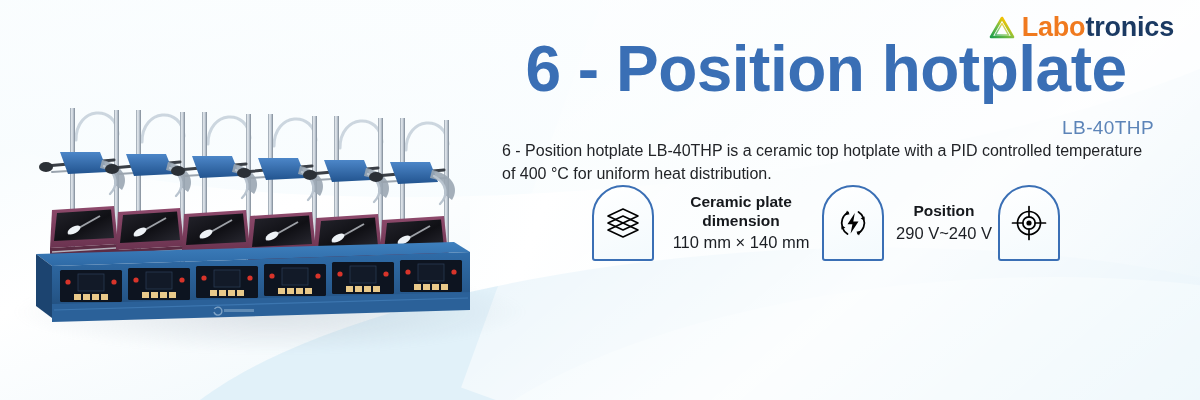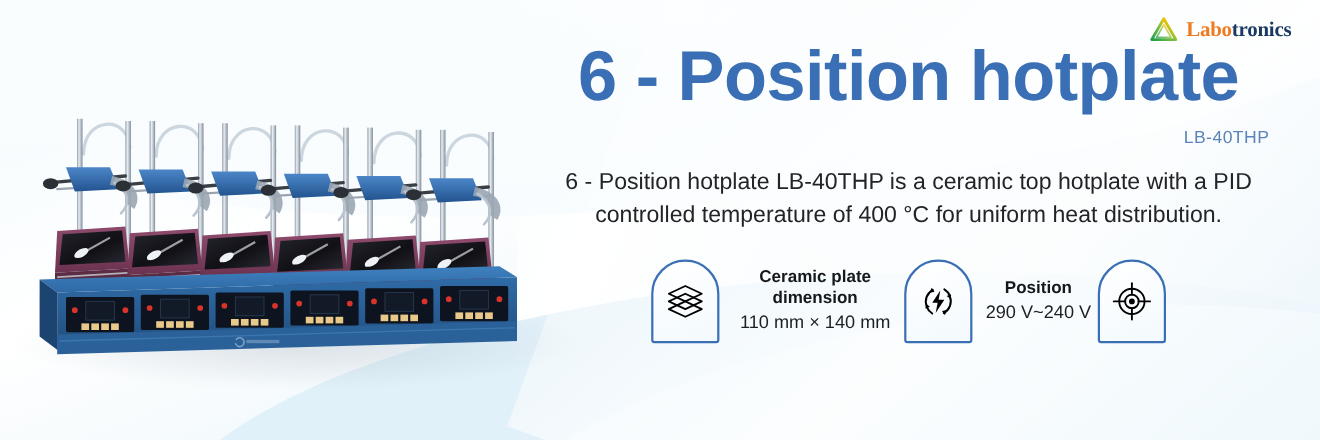--- a/index.html
+++ b/index.html
@@ -66,21 +66,21 @@
     filter: blur(2px);
   }
 
   
   .logo {
     position: absolute;
     top: 14px; right: 26px;
     display: flex; align-items: center; gap: 7px;
   }
   .logo-mark { width: 26px; height: 26px; display:block; }
-  .logo-text { font-size: 19px; font-weight: 700; letter-spacing: -.2px; line-height: 1; font-family: Liberation Serif, serif; }
+  .logo-text { font-size: 27px; font-weight: 700; letter-spacing: -.2px; line-height: 1; }
   .logo-text .pt1 { color: #F07A1F; }
   .logo-text .pt2 { color: #1B3A63; }
 
   
   .product {
     position: absolute;
     left: 18px; top: 48px;
     width: 490px; height: 300px;
   }
   .product svg { display:block; width:100%; height:100%; }
@@ -103,37 +103,36 @@
     letter-spacing: -0.5px;
     line-height: 1.04;
     text-align: center;
     white-space: nowrap;
   }
 
   .model {
     margin-top: 14px;
     align-self: flex-end;
     margin-right: 28px;
-    font-size: 16px;
+    font-size: 19px;
     color: #5C84B8;
     letter-spacing: .4px;
   }
 
   .desc {
-    margin-top: 16px;
+    margin-top: 0;
     width: 648px;
-    text-align: center;
-    font-size: 21px;
+    text-align: left;
+    font-size: 16px;
     line-height: 1.46;
     color: #222428;
   }
 
   
   .features {
-    margin-top: 24px;
     width: 690px;
     display: flex;
     justify-content: center;
     align-items: flex-start;
     gap: 6px;
   }
   .feature {
     display: flex;
     align-items: center;
     gap: 12px;

